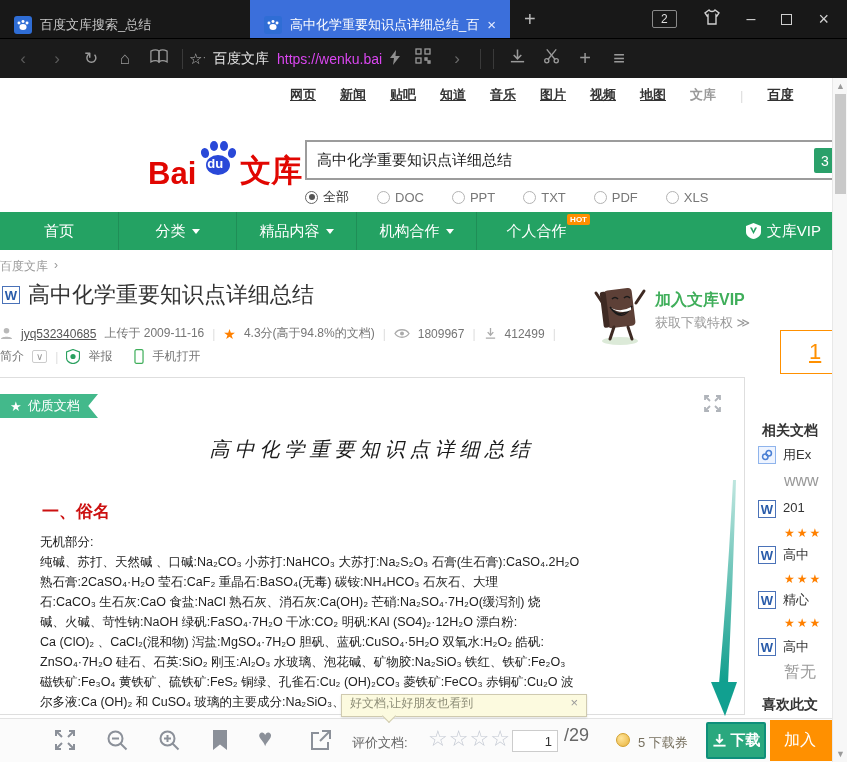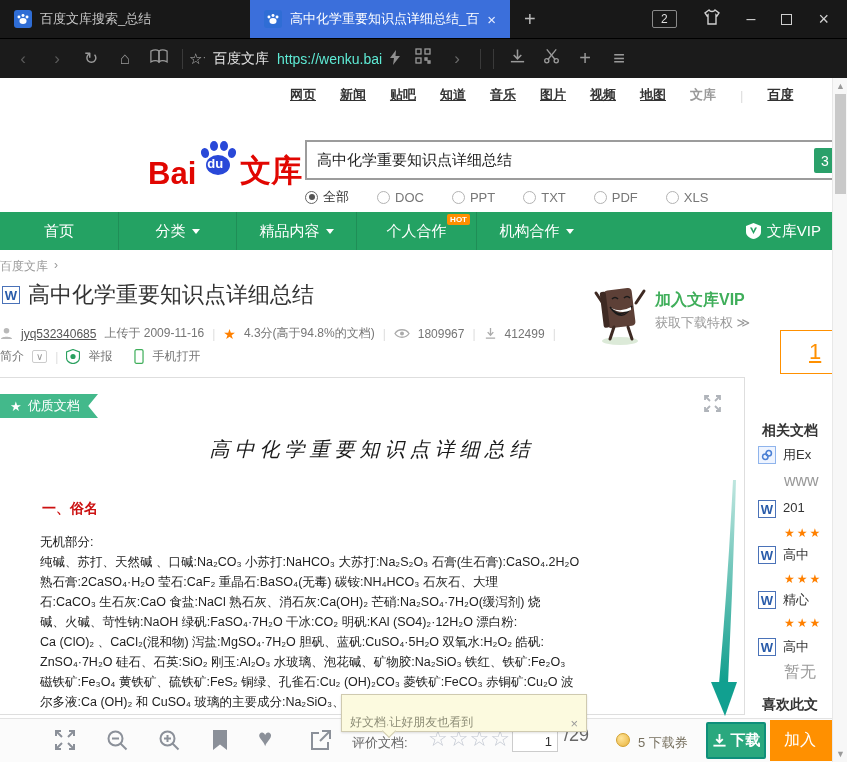--- a/index.html
+++ b/index.html
@@ -2,41 +2,41 @@
 <html style="--tabBlue: #3b6fdb; --pawBlue: #2f6dd5; --navGreen: #24a263; --ribbonGreen: #43b98b; --hotOrange: #ff8f00; --baiduRed: #e10601; --starOrange: #ff8000; --downloadTeal: #2aa87e; --downloadTealDark: #0e8f7a; --joinOrange: #ff9000; --arrowTeal: #16a392; --vipGreen: #3fae5a; --docRed: #cc1111; --linkBlue: #2a5caa;"><head>
 <meta charset="utf-8">
 <style>
   *{box-sizing:border-box;margin:0;padding:0}
   html,body{width:847px;height:762px;overflow:hidden;background:#fff;
     font-family:"Liberation Sans","DejaVu Sans",sans-serif}
   .abs{position:absolute}
 
   
   .titlebar{height:38px;background:#181818;display:flex;align-items:center;color:#c8c8c8}
-  .tab{display:flex;align-items:center;gap:8px;height:38px;padding:16px 14px;font-size:13px;
+  .tab{display:flex;align-items:flex-start;gap:8px;height:38px;padding:16px 14px;font-size:13px;
        white-space:nowrap;overflow:hidden;cursor:default}
   .tab.inactive{width:250px}
   .tab.active{background:var(--tabBlue);color:#fff;width:260px}
   .pawbox{width:18px;height:18px;border-radius:3px;background:var(--pawBlue);
           display:inline-flex;align-items:center;justify-content:center;flex:0 0 18px}
   .tab-close{margin-left:auto;font-size:15px;color:#e6ecff;cursor:pointer}
   .newtab{font-size:20px;color:#bbb;margin-left:14px;cursor:pointer}
   .wincontrols{margin-left:auto;display:flex;align-items:center;gap:26px;padding-right:18px}
   .tabbadge{border:1px solid #8a8a8a;color:#ddd;font-size:12px;padding:1px 8px;border-radius:2px}
   .winbox{width:11px;height:11px;border:1.5px solid #cfcfcf;display:inline-block}
   .winglyph{font-size:16px;color:#cfcfcf;cursor:pointer;line-height:1}
 
   
   .toolbar{height:40px;background:#1b1b1b;display:flex;align-items:center;color:#a9a9a9;
            border-top:1px solid #000;font-size:15px}
   .tbtn{width:34px;text-align:center;color:#9a9a9a;font-size:17px;cursor:pointer;flex:0 0 auto}
   .tsep{width:1px;height:20px;background:#3a3a3a;margin:0 6px;flex:0 0 1px}
   .addr{display:flex;align-items:center;gap:8px;color:#d6d6d6;font-size:14px}
   .addr .site{color:#e3e3e3}
-  .addr .url{color:#5eead4}
+  .addr .url{color:#d946ef}
   .searchbox{display:flex;align-items:center;gap:6px;color:#8f8f8f;font-size:13px}
 
   
   .page{position:relative;width:847px;height:684px;background:#fff;overflow:hidden}
 
   .navlinks{position:absolute;top:8px;left:290px;right:30px;display:flex;gap:24px;
             align-items:center;font-size:13px;white-space:nowrap}
   .navlinks a{color:#333;font-weight:bold;text-decoration:underline;cursor:pointer}
   .navlinks .current{color:#9a9a9a;font-weight:bold}
   .navlinks .pipe{color:#ddd}
@@ -93,27 +93,27 @@
 
   
   .docpanel{position:absolute;left:0;top:299px;width:745px;height:338px;background:#fff;
     border:1px solid #dedede;border-left:none}
   .ribbon{position:absolute;left:0;top:16px;width:98px;height:24px;background:var(--ribbonGreen);
     color:#fff;font-size:13px;display:flex;align-items:center;gap:6px;padding-left:10px;
     clip-path:polygon(0 0,100% 0,90% 50%,100% 100%,0 100%)}
   .expandicon{position:absolute;right:22px;top:16px;cursor:pointer}
   .dv-title{position:absolute;left:0;top:58px;width:100%;text-align:center;color:#1a1a1a;
     font-family:"DejaVu Serif","Liberation Serif",serif;font-style:italic;font-size:20px;letter-spacing:5px}
-  .dv-heading{position:absolute;left:42px;top:122px;color:var(--docRed);font-size:14px;
+  .dv-heading{position:absolute;left:42px;top:122px;color:var(--docRed);font-size:17px;
     font-weight:bold;font-family:"Liberation Serif",serif}
   .dv-lines{position:absolute;left:40px;top:154px;width:672px;font-size:12.5px;line-height:20px;
     color:#222;font-family:Liberation Sans, sans-serif}
 
-  .tooltip{position:absolute;left:341px;top:616px;width:246px;height:38px;background:#fcfadf;
-    border:1px solid #cfcab0;box-shadow:0 1px 2px rgba(0,0,0,.12);display:flex;align-items:flex-end;
+  .tooltip{position:absolute;left:341px;top:616px;width:246px;height:23px;background:#fcfadf;
+    border:1px solid #cfcab0;box-shadow:0 1px 2px rgba(0,0,0,.12);display:flex;align-items:flex-start;
     gap:15px;font-size:12px;color:#8d8d77;padding:0 8px;z-index:7}
   .tooltip .tclose{color:#9a9a9a;font-size:13px;cursor:pointer;margin-left:auto}
   .tooltip::after{content:"";position:absolute;left:42px;bottom:-5px;width:9px;height:9px;
     background:#fcfadf;border-right:1px solid #cfcab0;border-bottom:1px solid #cfcab0;
     transform:rotate(45deg)}
 
   .bigarrow{position:absolute;left:706px;top:402px;z-index:8;pointer-events:none}
 
   
   .sidebar-h{position:absolute;font-size:14px;font-weight:bold;color:#333;left:762px;white-space:nowrap}
@@ -314,26 +314,26 @@
     </div>
     <div class="gitem" style="width:118px">
       <span>分类</span>
       <span class="caret"></span>
     </div>
     <div class="gitem" style="width:120px">
       <span>精品内容</span>
       <span class="caret"></span>
     </div>
     <div class="gitem" style="width:120px">
+      <span>机构合作</span>
+      <span class="caret"></span>
+    </div>
+    <div class="gitem" style="width:120px">
       <span>个人合作</span>
       <span class="hotbadge">HOT</span>
-    </div>
-    <div class="gitem" style="width:120px">
-      <span>机构合作</span>
-      <span class="caret"></span>
     </div>
     <div class="gvip">
       <svg width="15" height="16" viewBox="0 0 15 16">
           <path d="M7.5 0 L15 3 V9 C15 13 11 15.5 7.5 16 C4 15.5 0 13 0 9 V3 Z" fill="#fff"></path>
           <path d="M4 4.5 L7.5 11 L11 4.5 L9 4.5 L7.5 8 L6 4.5 Z" fill="#24a263"></path>
         </svg>
       <span>文库VIP</span>
     </div>
   </div>
 

